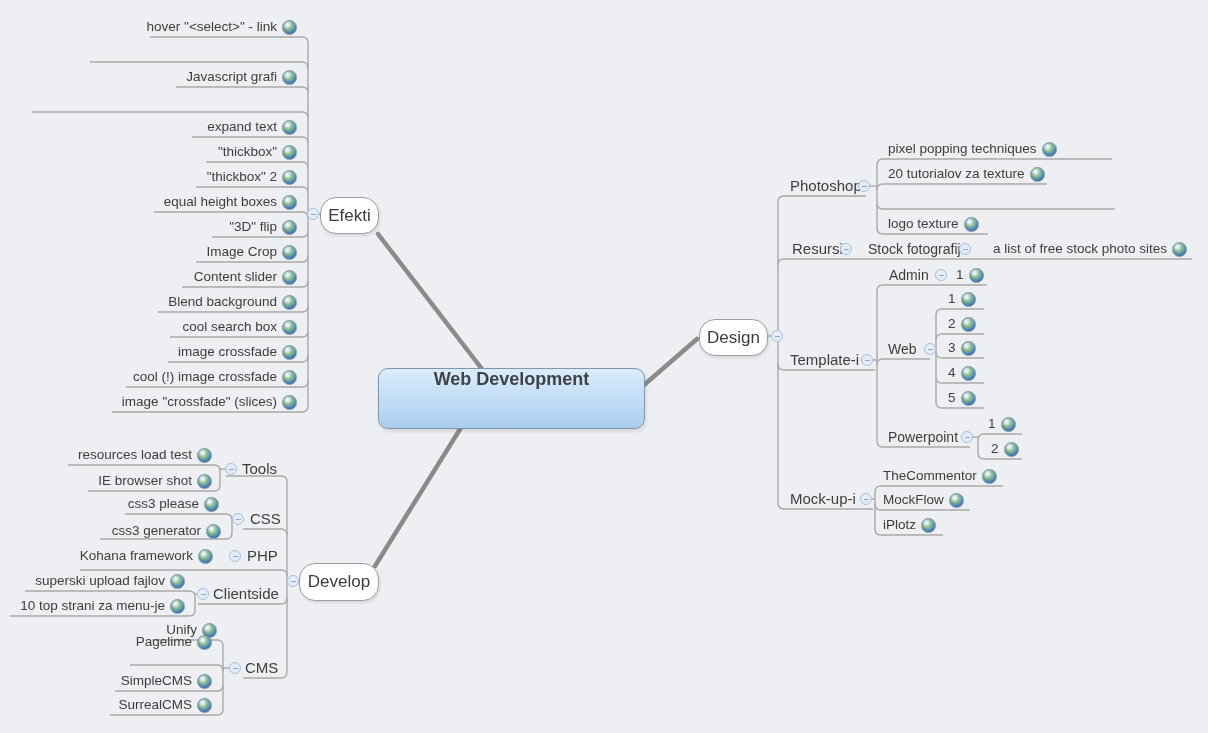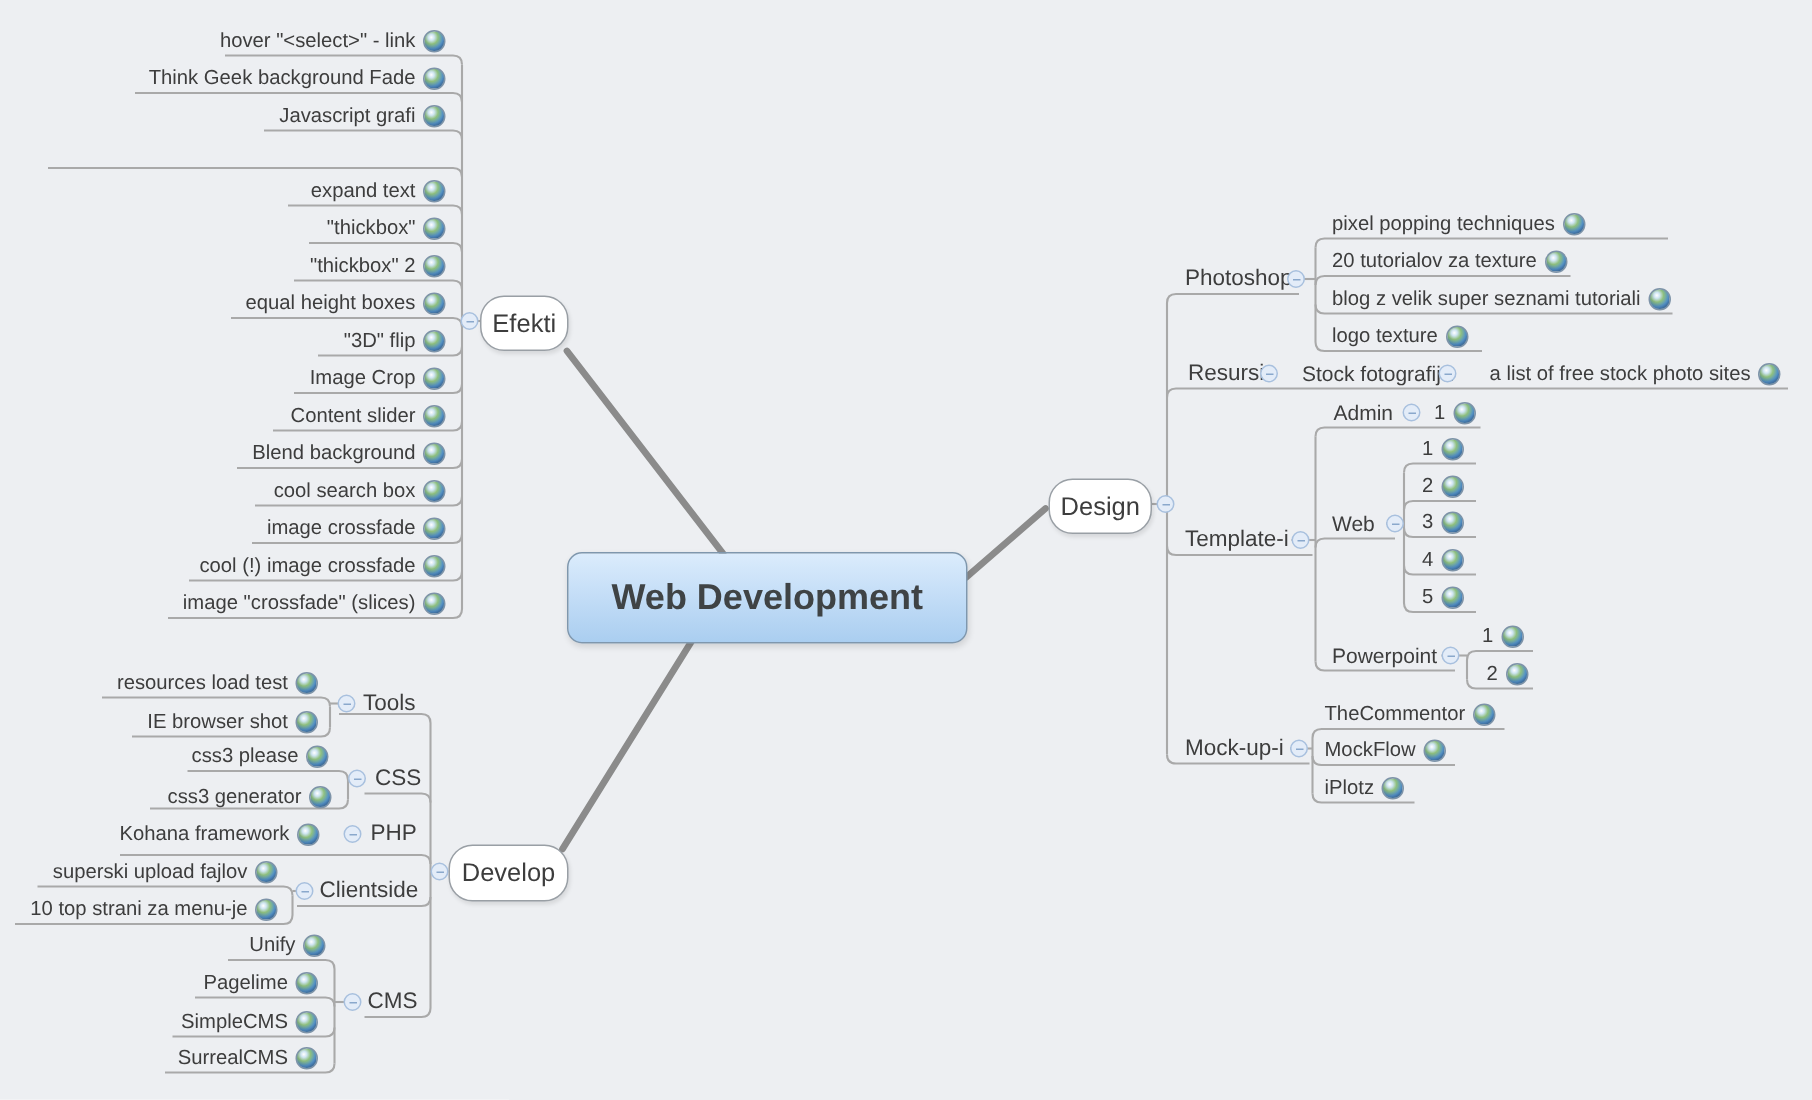--- a/index.html
+++ b/index.html
@@ -14,22 +14,22 @@
          background:radial-gradient(circle at 35% 30%, #ffffff 0%, #cfe5f2 16%, #8fc07e 36%, #5a9bd0 62%, #3f6f9d 85%, #35597d 100%);
          border:1px solid #7d93a8;box-shadow:inset 0 -2px 3px rgba(20,40,80,.25);}
   .minus{position:absolute;width:12px;height:12px;border-radius:50%;background:#e3ecf8;
          border:1px solid #a8c0de;box-sizing:border-box;}
   .minus::after{content:"";position:absolute;left:2.5px;top:4.6px;width:5.5px;height:1.6px;background:#8aa8cc;}
   .box{position:absolute;background:#ffffff;border:1px solid #999fa5;border-radius:16px;
        display:flex;align-items:center;justify-content:center;font-size:17px;
        box-shadow:1px 2px 3px rgba(0,0,0,0.10);}
   .center-box{position:absolute;left:378px;top:368px;width:265px;height:59px;border-radius:10px;
        background:linear-gradient(180deg,#dbecfc 0%,#c5def7 45%,#aacef0 100%);
-       border:1px solid #7f97ad;display:flex;align-items:center;justify-content:center;
-       font-size:24px;font-weight:bold;color:#3f4345;box-shadow:1px 2px 4px rgba(0,0,0,0.12);}
+       border:1px solid #7f97ad;display:flex;justify-content:center;
+       font-size:18px;font-weight:bold;color:#3f4345;box-shadow:1px 2px 4px rgba(0,0,0,0.12);}
 </style>
 </head>
 <body>
 
 <div id="canvas">
 
   <svg id="wires" width="1208" height="733" viewBox="0 0 1208 733">
 
     <g stroke="#8b8b8b" stroke-width="4.5" stroke-linecap="round" fill="none">
       <path d="M378,234 L482,369"></path>
@@ -126,24 +126,20 @@
         <path d="M110,715 H217 q6,0 6,-6"></path>
       <path d="M223,646 V709"></path>
         <path d="M223,668 H231"></path>
     </g>
   </svg>
 
   <div class="leaf" style="top:17px;right:911px">
       <span>hover "&lt;select&gt;" - link</span>
       <span class="globe"></span>
     </div>
-  <div class="leaf" style="top:42px;right:911px">
-      <span>Think Geek  background Fade</span>
-      <span class="globe"></span>
-    </div>
   <div class="leaf" style="top:67px;right:911px">
       <span>Javascript grafi</span>
       <span class="globe"></span>
     </div>
   <div class="leaf" style="top:117px;right:911px">
       <span>expand text</span>
       <span class="globe"></span>
     </div>
   <div class="leaf" style="top:142px;right:911px">
       <span>"thickbox"</span>
@@ -206,24 +202,20 @@
       <span>Photoshop</span>
     </div>
   <div class="leaf" style="left:888px;top:139px">
       <span>pixel popping techniques</span>
       <span class="globe"></span>
     </div>
   <div class="leaf" style="left:888px;top:164px">
       <span>20 tutorialov za texture</span>
       <span class="globe"></span>
     </div>
-  <div class="leaf" style="left:888px;top:189px">
-      <span>blog z velik super seznami tutoriali</span>
-      <span class="globe"></span>
-    </div>
   <div class="leaf" style="left:888px;top:214px">
       <span>logo texture</span>
       <span class="globe"></span>
     </div>
 
   <div class="mid" style="left:792px;top:238px">
       <span>Resursi</span>
     </div>
   <div class="mid" style="left:868px;top:238px;font-size:14px">
       <span>Stock fotografija</span>
@@ -339,21 +331,21 @@
       <span class="globe"></span>
     </div>
   <div class="mid" style="left:213px;top:583px">
       <span>Clientside</span>
     </div>
 
   <div class="leaf" style="top:620px;right:991px">
       <span>Unify</span>
       <span class="globe"></span>
     </div>
-  <div class="leaf" style="top:645px;right:996px">
+  <div class="leaf" style="top:632px;right:996px">
       <span>Pagelime</span>
       <span class="globe"></span>
     </div>
   <div class="leaf" style="top:671px;right:996px">
       <span>SimpleCMS</span>
       <span class="globe"></span>
     </div>
   <div class="leaf" style="top:695px;right:996px">
       <span>SurrealCMS</span>
       <span class="globe"></span>

